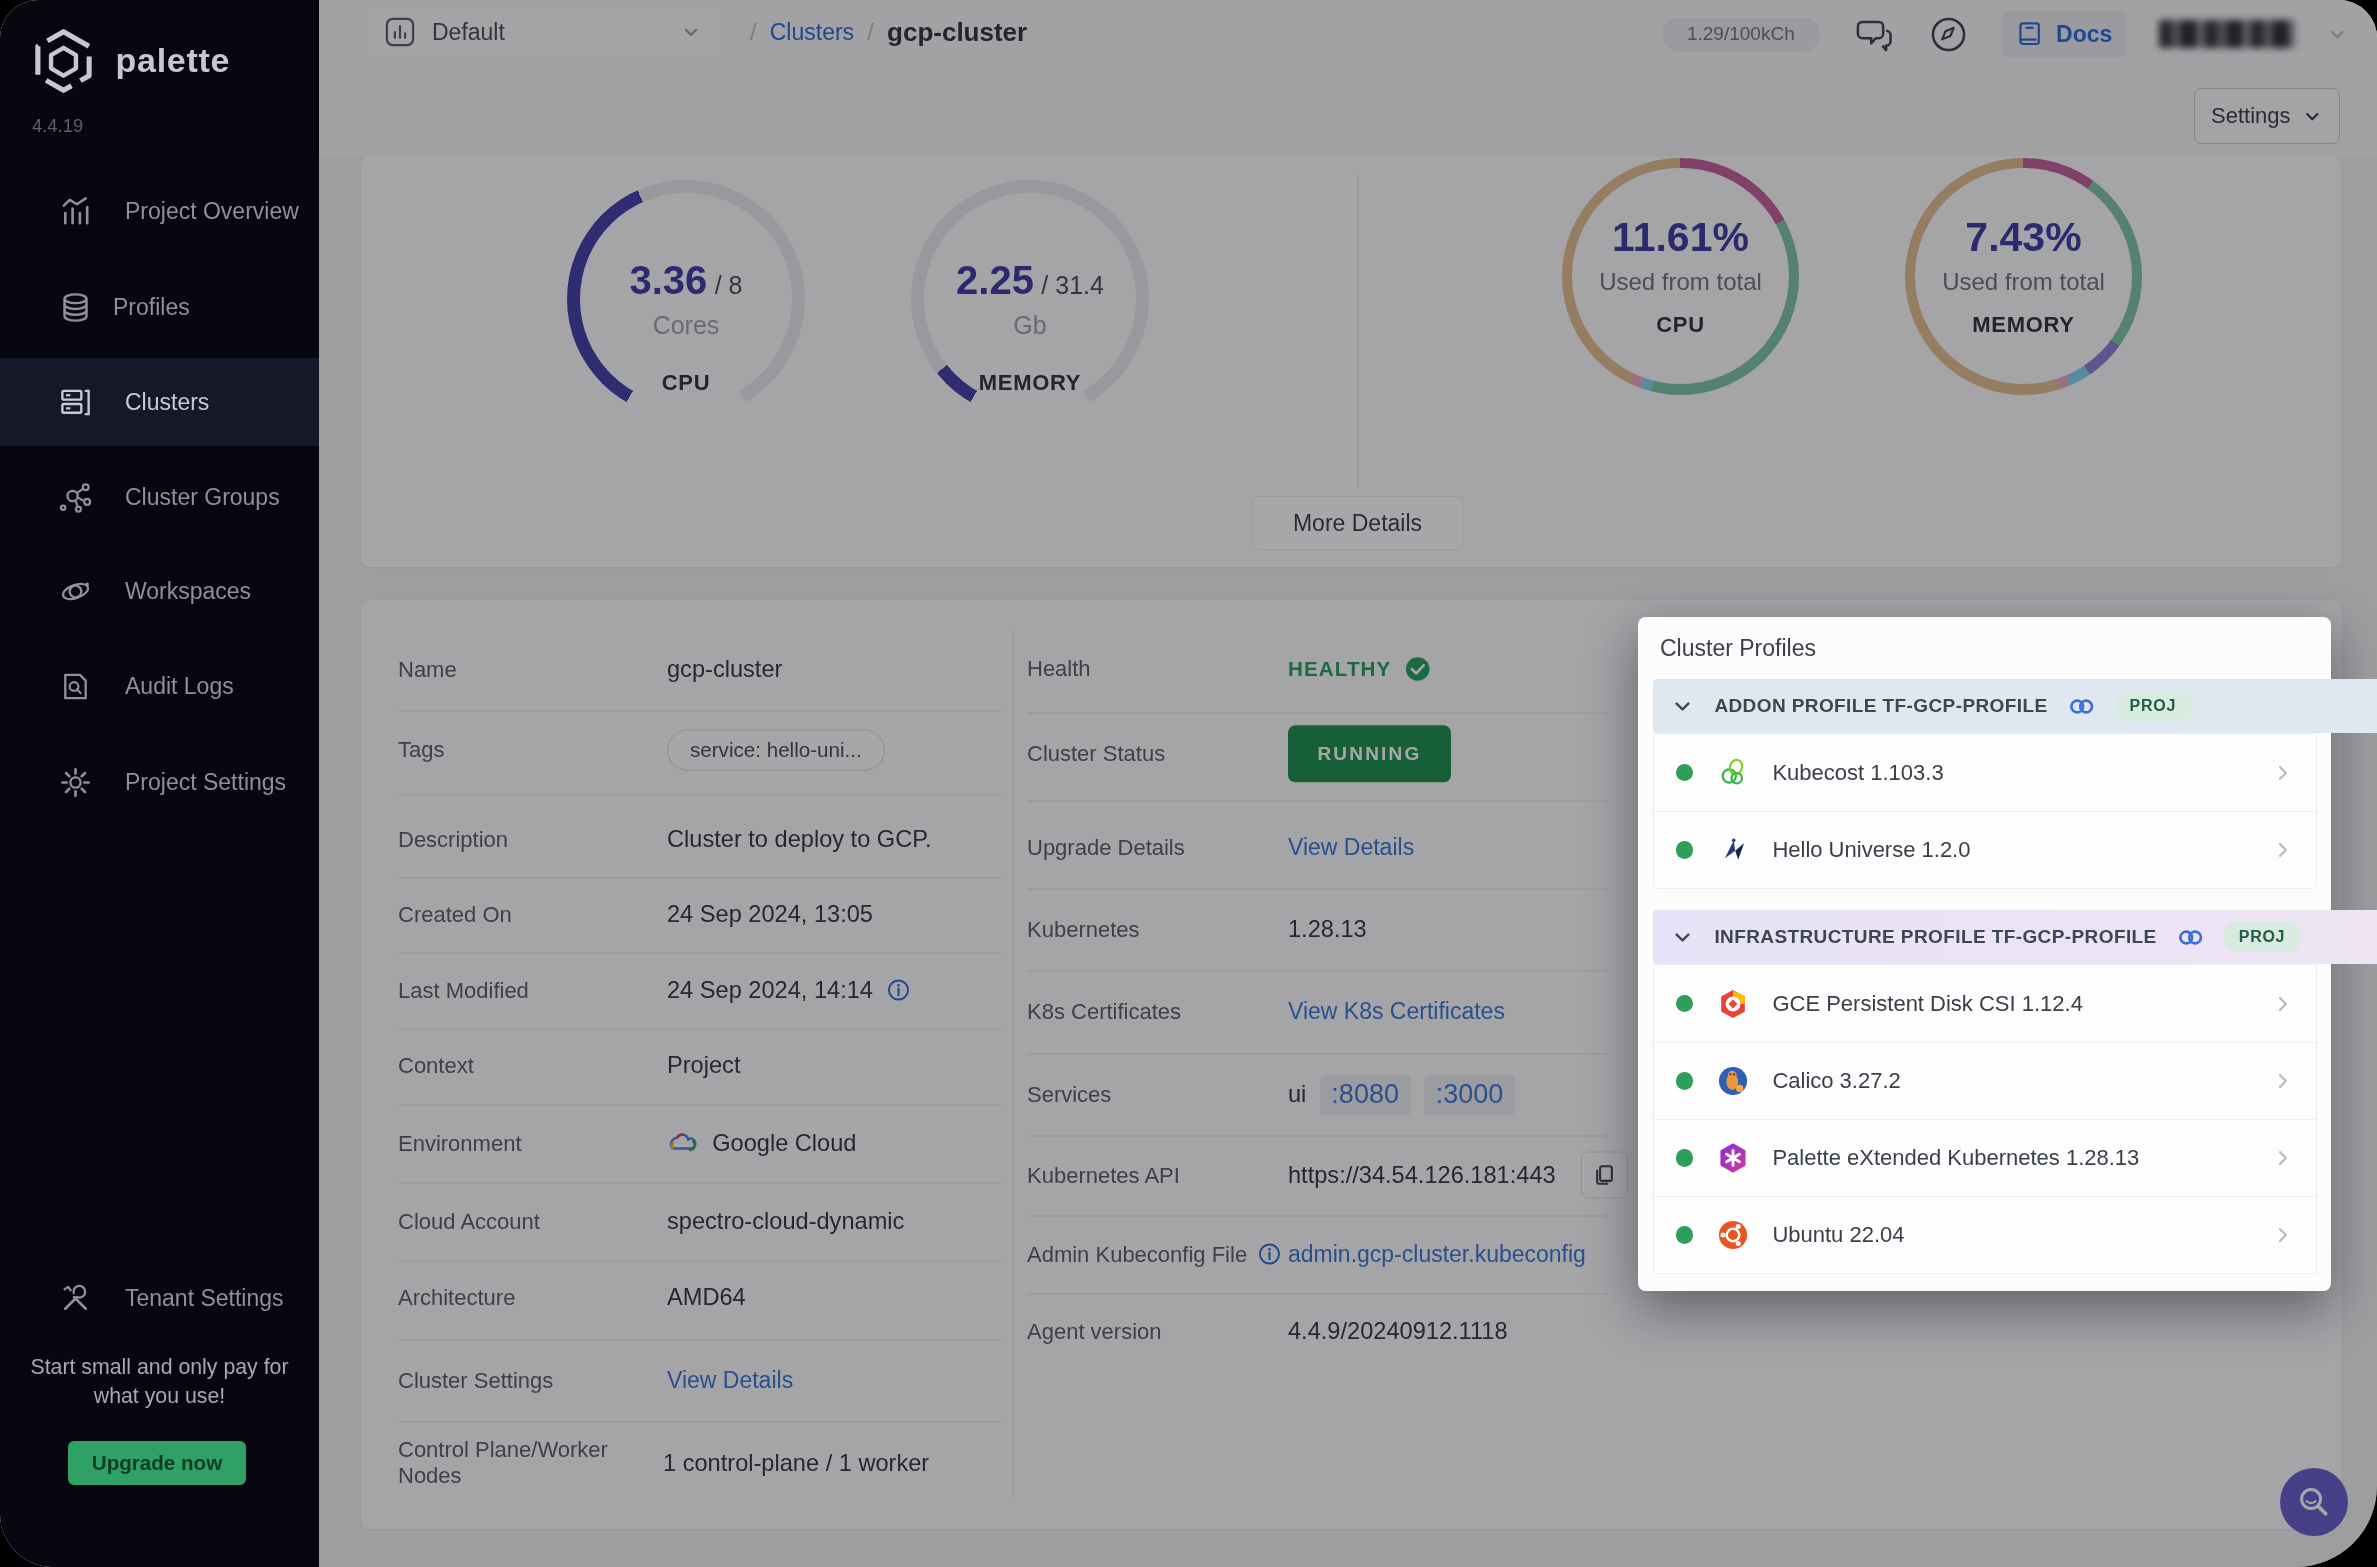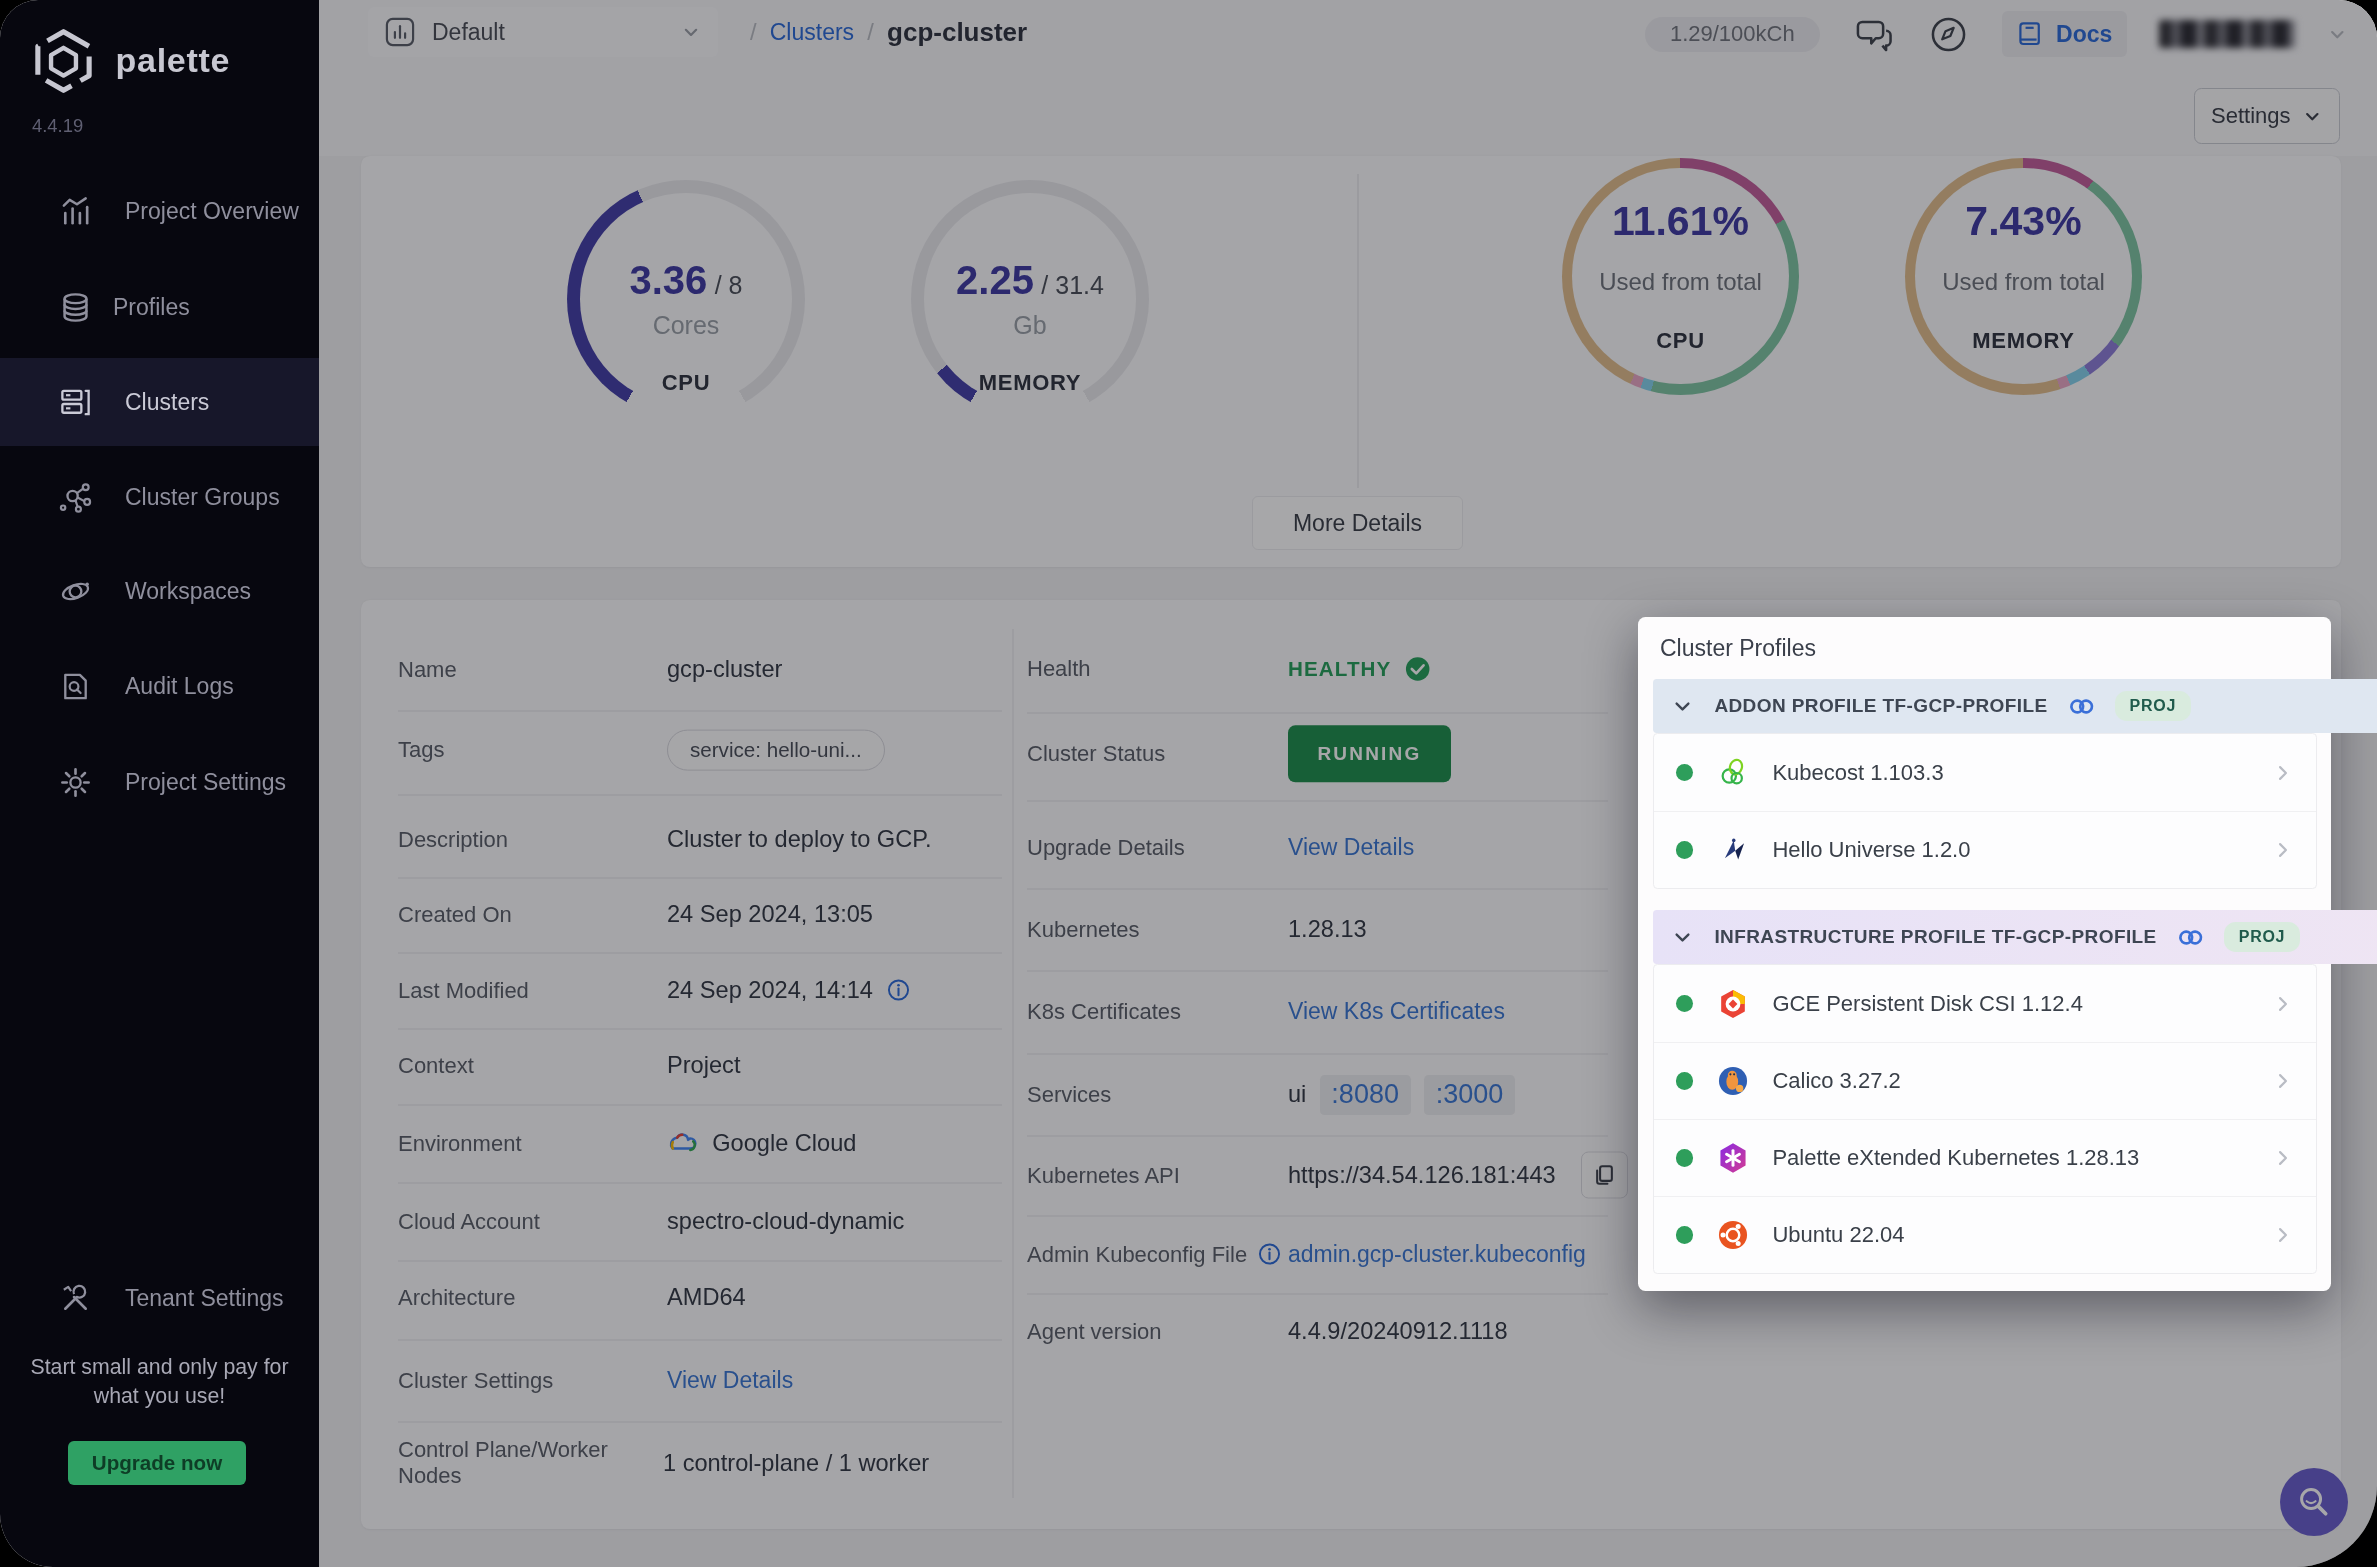--- a/index.html
+++ b/index.html
@@ -23,21 +23,21 @@
   .content{position:absolute;left:319px;top:0;right:0;bottom:0;z-index:1;}
   .topzone{position:absolute;left:0;top:0;right:0;height:156px;background:#F7F7F9;}
   .proj-select{position:absolute;left:49px;top:7.4px;width:350px;height:50px;background:#FAFAFC;border-radius:5.9px;display:flex;align-items:center;padding:0 16px;gap:16px;cursor:pointer;}
   .proj-select .txt{color:#4A4E57;font-size:23px;}
   .proj-select .chev{margin-left:auto;}
   .breadcrumb{position:absolute;left:431px;top:0;height:65px;display:flex;align-items:center;gap:13.2px;}
   .bc-sep{color:#B9BCC2;font-size:23.6px;}
   .bc-link{color:#2D6BD8;font-size:23px;cursor:pointer;}
   .bc-cur{color:#2F3440;font-size:26px;font-weight:700;}
   .top-right{position:absolute;right:29.4px;top:0;height:68px;display:flex;align-items:center;gap:32px;}
-  .usage-pill{background:#EBEBEF;border-radius:20.6px;height:35px;display:flex;align-items:center;padding:0 25px;color:#71757D;font-size:22px;}
+  .usage-pill{background:#EBEBEF;border-radius:20.6px;height:35px;display:flex;align-items:center;padding:0 25px;color:#71757D;font-size:19px;}
   .docs-chip{background:#ECECF0;border-radius:5.9px;height:46px;display:flex;align-items:center;gap:10.3px;padding:0 14.7px;color:#2D6BD8;font-size:23px;font-weight:600;cursor:pointer;}
   .user-redacted{width:136px;height:28px;border-radius:2.9px;background:repeating-linear-gradient(90deg,#35353b 0 11.8px,#73737c 11.8px 22px,#2c2c33 22px 37px,#8a8a93 37px 46px);filter:blur(3.7px);}
   .tabs{position:absolute;left:42px;top:74px;height:81px;display:flex;align-items:center;gap:49px;}
   .tab{color:#5A6069;font-size:23px;cursor:pointer;position:relative;height:100%;display:flex;align-items:center;}
   .tab.active{color:#2D6BD8;font-weight:600;}
   .tab.active::after{content:"";position:absolute;left:0;right:0;bottom:2.9px;height:5.2px;border-radius:2.9px;background:#2D6BD8;}
   .settings-btn{position:absolute;right:37px;top:88px;width:146px;height:56px;border:1.5px solid #C9CBD2;background:#FAFAFB;border-radius:7.4px;display:flex;align-items:center;justify-content:center;gap:11.8px;color:#3A3F49;font-size:22px;cursor:pointer;}
   
   .card{position:absolute;background:#FCFCFD;border-radius:8.8px;box-shadow:0 0.7px 2.2px rgba(20,20,40,.05);}
   .gauges-card{left:42px;top:156px;width:1980px;height:411px;}
@@ -46,21 +46,21 @@
   .gauge-wrap{position:absolute;width:238px;height:238px;}
   .gauge{position:absolute;inset:0;border-radius:50%;}
   .gauge-hole{position:absolute;inset:13.2px;border-radius:50%;background:#FCFCFD;display:flex;flex-direction:column;align-items:center;justify-content:center;}
   .g-valrow{display:flex;align-items:baseline;gap:7.4px;}
   .g-big{color:#3F3BA3;font-size:40px;font-weight:700;}
   .g-total{color:#4A4F59;font-size:25px;}
   .g-unit{color:#9AA0A8;font-size:25px;margin-top:7.4px;}
   .g-caption{position:absolute;left:0;right:0;top:190px;text-align:center;color:#2F3440;font-size:22px;font-weight:700;letter-spacing:0.7px;}
   .donut-wrap{position:absolute;width:237px;height:237px;}
   .donut{position:absolute;inset:0;border-radius:50%;}
-  .donut-hole{position:absolute;inset:10.3px;border-radius:50%;background:#FCFCFD;display:flex;flex-direction:column;align-items:center;justify-content:center;gap:16px;}
+  .donut-hole{position:absolute;inset:10.3px;border-radius:50%;background:#FCFCFD;display:flex;flex-direction:column;align-items:center;justify-content:center;}
   .d-pct{color:#3F3BA3;font-size:41px;font-weight:700;}
   .d-sub{color:#6E737C;font-size:24px;margin-top:7.4px;}
   .d-cap{color:#2F3440;font-size:22px;font-weight:700;margin-top:16px;letter-spacing:0.7px;}
   .details-card{left:42px;top:600px;width:1980px;height:929px;}
   .vdivider{position:absolute;left:651px;top:29.4px;width:1.5px;height:869px;background:#F0F0F2;}
   .drow{position:absolute;display:flex;align-items:center;width:100%;}
   .drow .lab{color:#5A5F69;font-size:22px;flex:0 0 auto;}
   .lcol .lab{width:269px;margin-left:37px;}
   .rcol .lab{width:261px;margin-left:666px;}
   .dval{color:#333945;font-size:23.6px;display:flex;align-items:center;gap:13.2px;}

